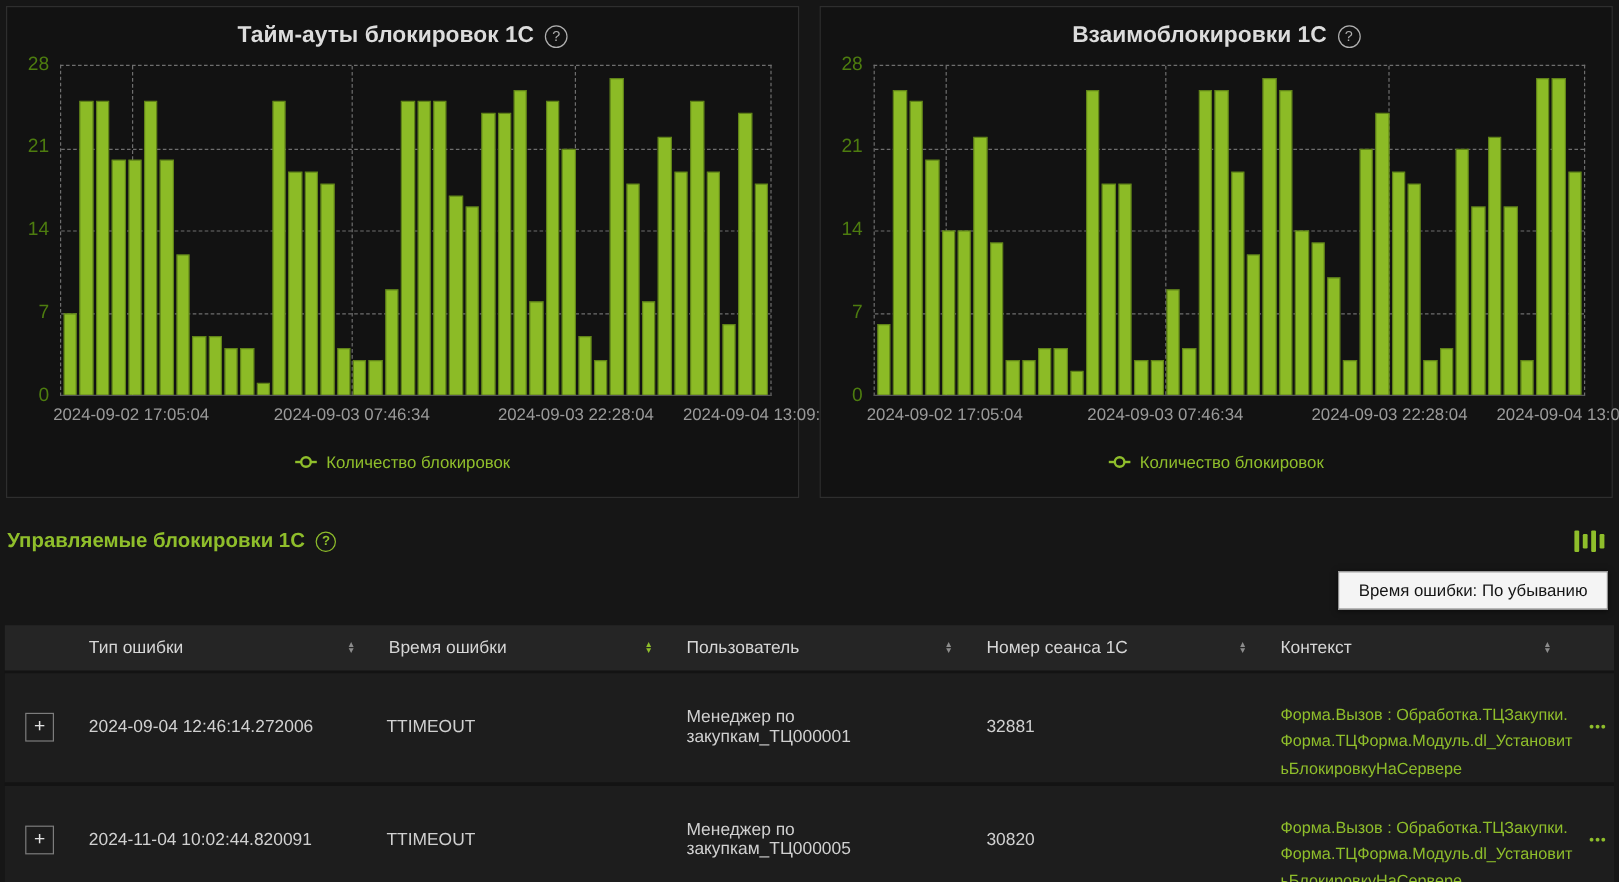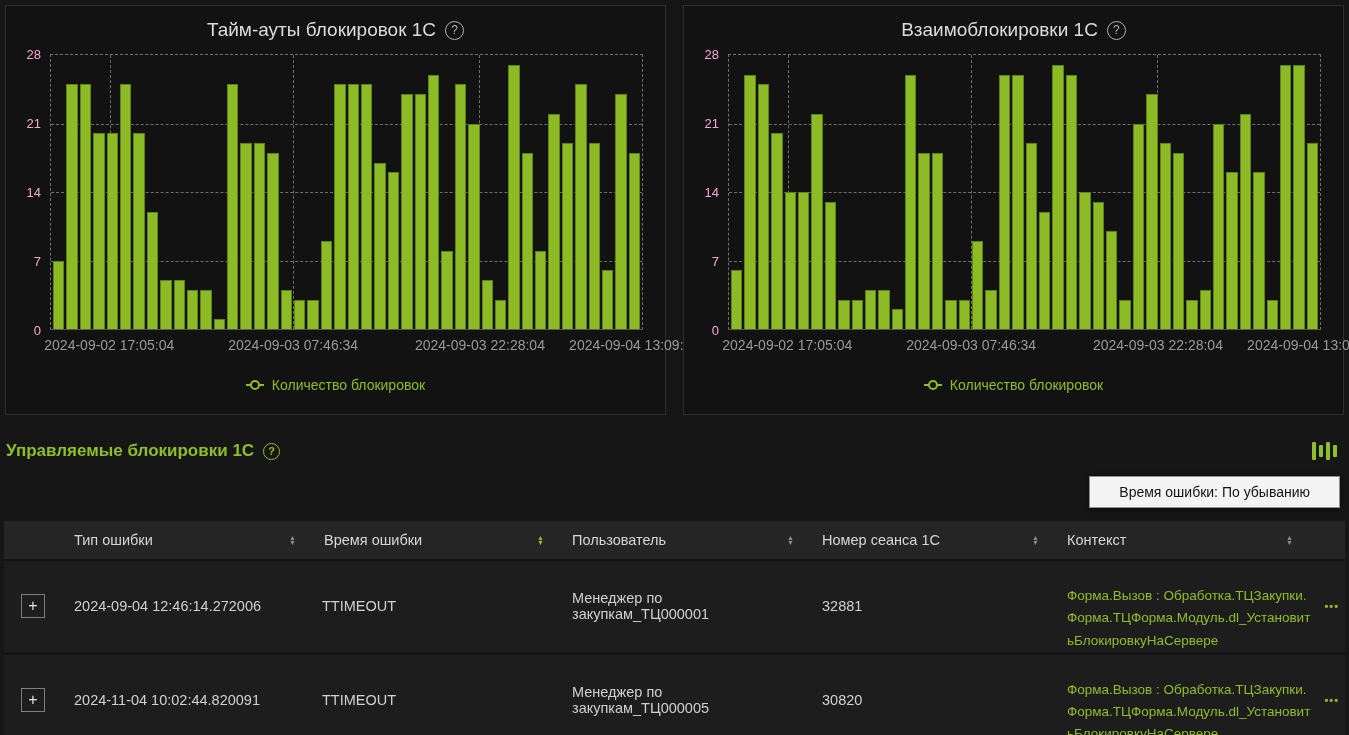--- a/index.html
+++ b/index.html
@@ -6,30 +6,30 @@
   * { box-sizing:border-box; }
   html,body { margin:0; padding:0; }
   body {
     width:1349px; height:735px; overflow:hidden; position:relative;
     background:#161616; font-family:"Liberation Sans", sans-serif; color:#d2d2d2;
   }
   
   .panels { display:flex; gap:17px; padding:5px 5px 0 5px; }
   .panel { flex:1; height:410px; background:#121212; border:1px solid #2e2e2e; position:relative; }
   .panel-header { height:40px; display:flex; align-items:center; justify-content:center; gap:9px; padding-top:8px; }
-  .panel-title { font-size:19px; font-weight:400; color:#dcdcdc; margin:0; }
+  .panel-title { font-size:19px; font-weight:700; color:#dcdcdc; margin:0; }
   .help-circle {
     width:19px; height:19px; border:1.5px solid #b0b0b0; border-radius:50%;
     color:#b0b0b0; font-size:12px; display:inline-flex; align-items:center; justify-content:center;
     cursor:pointer; flex:none;
   }
   .help-circle.green { border-color:var(--green); color:var(--green); width:17px; height:17px; font-size:11px; }
   .chart-body { display:flex; padding:8px 22px 0 8px; }
   .y-axis { width:36px; position:relative; height:276px; flex:none; }
-  .y-tick { position:absolute; right:9px; transform:translateY(-50%); color:#f9a8d4; font-size:13px; }
+  .y-tick { position:absolute; right:9px; transform:translateY(-50%); color:#4d7c0f; font-size:16px; }
   .plot-wrap { flex:1; min-width:0; }
   .plot {
     position:relative; height:276px;
     border:1px dashed #6e6e6e; border-bottom:1px solid #565656;
   }
   .hgrid { position:absolute; left:0; right:0; height:0; border-top:1px dashed #6e6e6e; }
   .vgrid { position:absolute; top:0; bottom:0; width:0; border-left:1px dashed #6e6e6e; }
   .bars { position:absolute; left:2px; right:2px; top:0; bottom:0; display:flex; align-items:flex-end; gap:2px; }
   .bar { flex:1; background:var(--bar); border:1px solid rgba(15,30,0,.35); border-bottom:none; }
   .x-axis { position:relative; height:24px; margin-top:5px; }
@@ -47,21 +47,21 @@
   
   .section-row { display:flex; align-items:center; justify-content:space-between; margin:24px 12px 0 6px; height:24px; }
   .section-title { display:flex; align-items:center; gap:9px; color:var(--green); font-size:17px; font-weight:700; margin:0; }
   .columns-icon { display:inline-flex; gap:3px; align-items:center; height:20px; cursor:pointer; }
   .columns-icon i { width:4px; height:18px; background:var(--green); display:block; border-radius:1px; }
   .columns-icon i:nth-child(2) { height:12px; }
   .columns-icon i:nth-child(4) { height:12px; }
   .toolbar-row { position:relative; height:58px; }
   .sort-tooltip {
     position:absolute; right:9px; top:13px; background:#f4f4f4; color:#141414;
-    border:1px solid #8f8f8f; padding:7px 29px; font-size:14px; box-shadow:0 1px 5px rgba(0,0,0,.55);
+    border:1px solid #8f8f8f; padding:7px 16px; font-size:14px; box-shadow:0 1px 5px rgba(0,0,0,.55);
     white-space:nowrap;
   }
   
   .table { margin:0 4px; }
   .thead { display:flex; background:#252525; height:38px; align-items:stretch; }
   .th {
     display:flex; align-items:center; justify-content:space-between;
     padding:0 16px 0 12px; color:#d6d6d6; font-size:14.5px; cursor:pointer;
   }
   .th.col-expand { cursor:default; }

